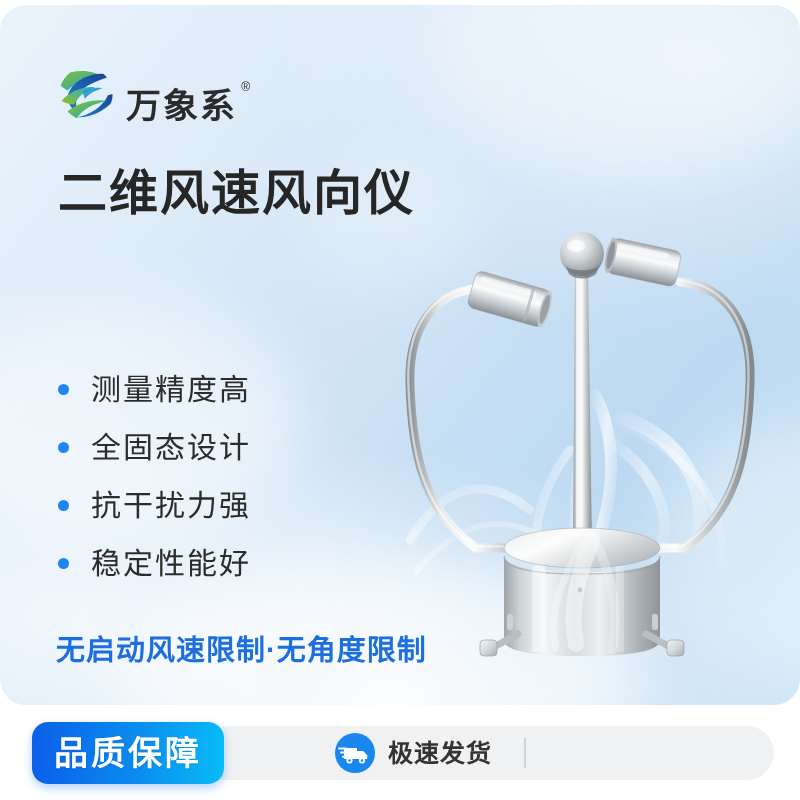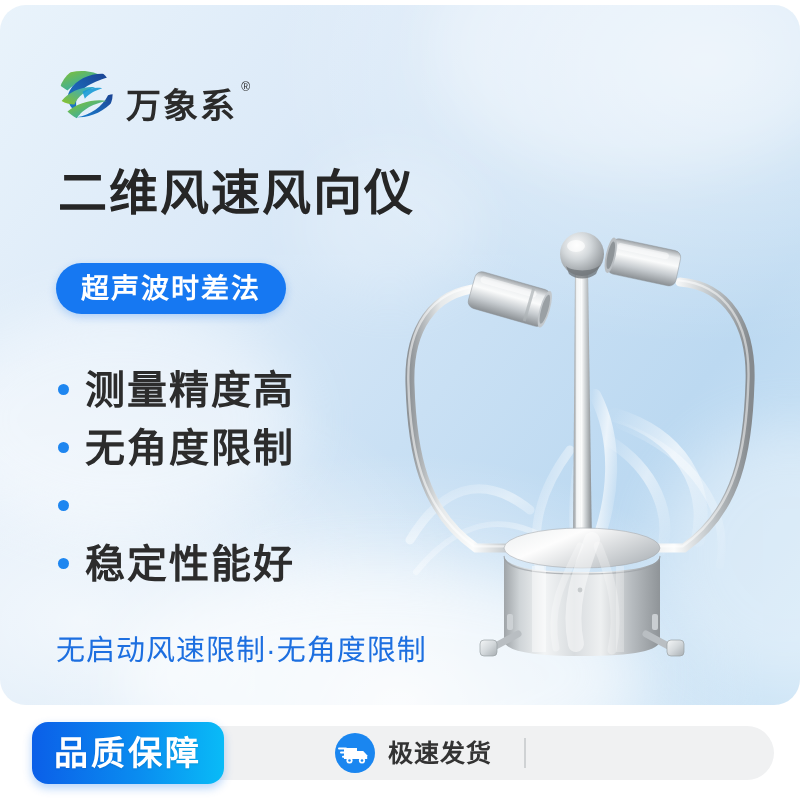--- a/index.html
+++ b/index.html
@@ -59,28 +59,28 @@
     color:#fff;font-size:28px;font-weight:700;letter-spacing:2px;line-height:1;white-space:nowrap;
   }
 
   
   .feats{position:absolute;left:58px;top:357px;}
   .feat{display:flex;align-items:center;height:55px;margin-bottom:3px;}
   .dot{
     width:11px;height:11px;border-radius:50%;background:#1e86f0;flex:0 0 11px;
   }
   .feat-label{
-    margin-left:16px;font-size:40px;color:#2c2c2c;font-weight:700;letter-spacing:2px;
+    margin-left:22px;font-size:30px;color:#2c2c2c;font-weight:400;letter-spacing:2px;
     line-height:1;white-space:nowrap;
   }
 
   
   .tagline{
     position:absolute;left:56px;top:631px;
-    font-size:29px;font-weight:400;color:#1d6fe0;letter-spacing:1px;
+    font-size:29px;font-weight:700;color:#1d6fe0;letter-spacing:1px;
     line-height:1;white-space:nowrap;
   }
 
   
   .product{position:absolute;left:380px;top:205px;width:400px;height:460px;}
 
   
   .trust{
     position:absolute;left:0;top:722px;width:800px;height:62px;
     display:flex;align-items:center;text-align:center;
@@ -155,35 +155,33 @@
         </svg>
       </span>
       <span class="logo-text">
         <span>万象系</span>
         <span class="logo-reg">®</span>
       </span>
     </div>
 
     <div class="title">二维风速风向仪</div>
 
-    <div class="pill">
-      <span>超声波时差法</span>
-    </div>
 
     <div class="feats">
       <div class="feat">
         <span class="dot"></span>
         <span class="feat-label">测量精度高</span>
       </div>
       <div class="feat">
         <span class="dot"></span>
-        <span class="feat-label">无角度限制</span>
+        <span class="feat-label">全固态设计</span>
       </div>
       <div class="feat">
         <span class="dot"></span>
+        <span class="feat-label">抗干扰力强</span>
       </div>
       <div class="feat">
         <span class="dot"></span>
         <span class="feat-label">稳定性能好</span>
       </div>
     </div>
 
     <div class="tagline">无启动风速限制·无角度限制</div>
 
     <div class="product">

